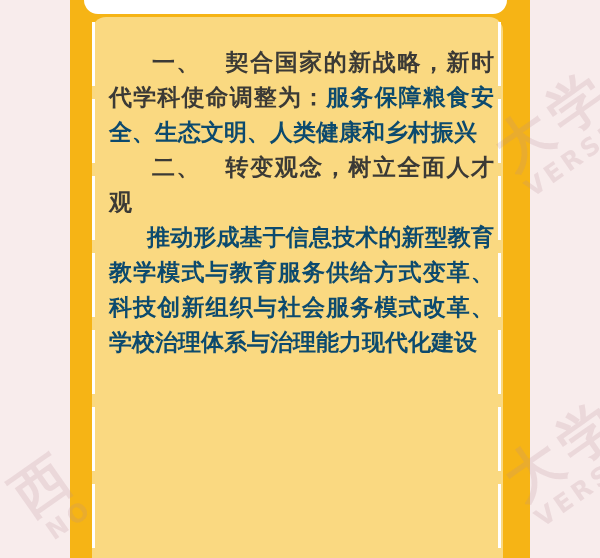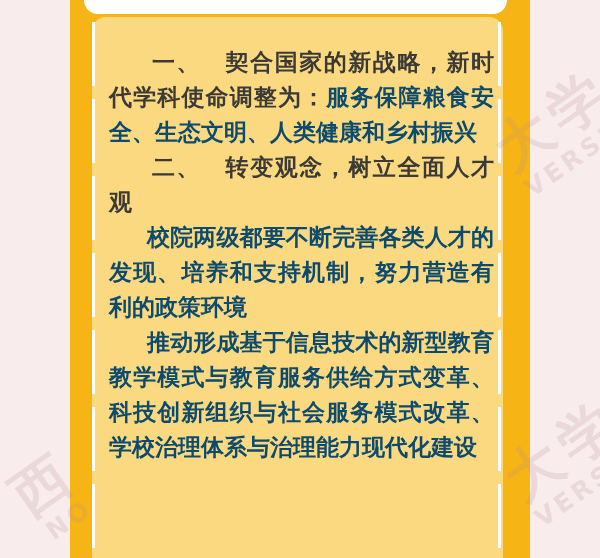--- a/index.html
+++ b/index.html
@@ -60,21 +60,20 @@
   <div class="band"></div>
 
   <div class="white-strip"></div>
 
   <div class="panel">
     <div class="dash left"></div>
     <div class="dash right"></div>
     <div class="content" id="paragraphs">
         <p><span class="seg-heading">一、　契合国家的新战略，新时代学科使命调整为：</span><span class="seg-gold">服务保障粮食安全、生态文明、人类健康和乡村振兴</span></p>
         <p><span class="seg-heading">二、　转变观念，树立全面人才观</span></p>
-        <p class="indent"><span class="seg-gold">校院两级都要不断完善各类人才的发现、培养和支持机制，努力营造有利的政策环境</span></p>
         <p class="indent"><span class="seg-gold">推动形成基于信息技术的新型教育教学模式与教育服务供给方式变革、科技创新组织与社会服务模式改革、学校治理体系与治理能力现代化建设</span></p>
       </div>
   </div>
 
   <div class="wm wm1">
     <div class="cn">大学</div>
     <div class="en">VERSIT</div>
   </div>
   <div class="wm wm2">
     <div class="cn">大学</div>

